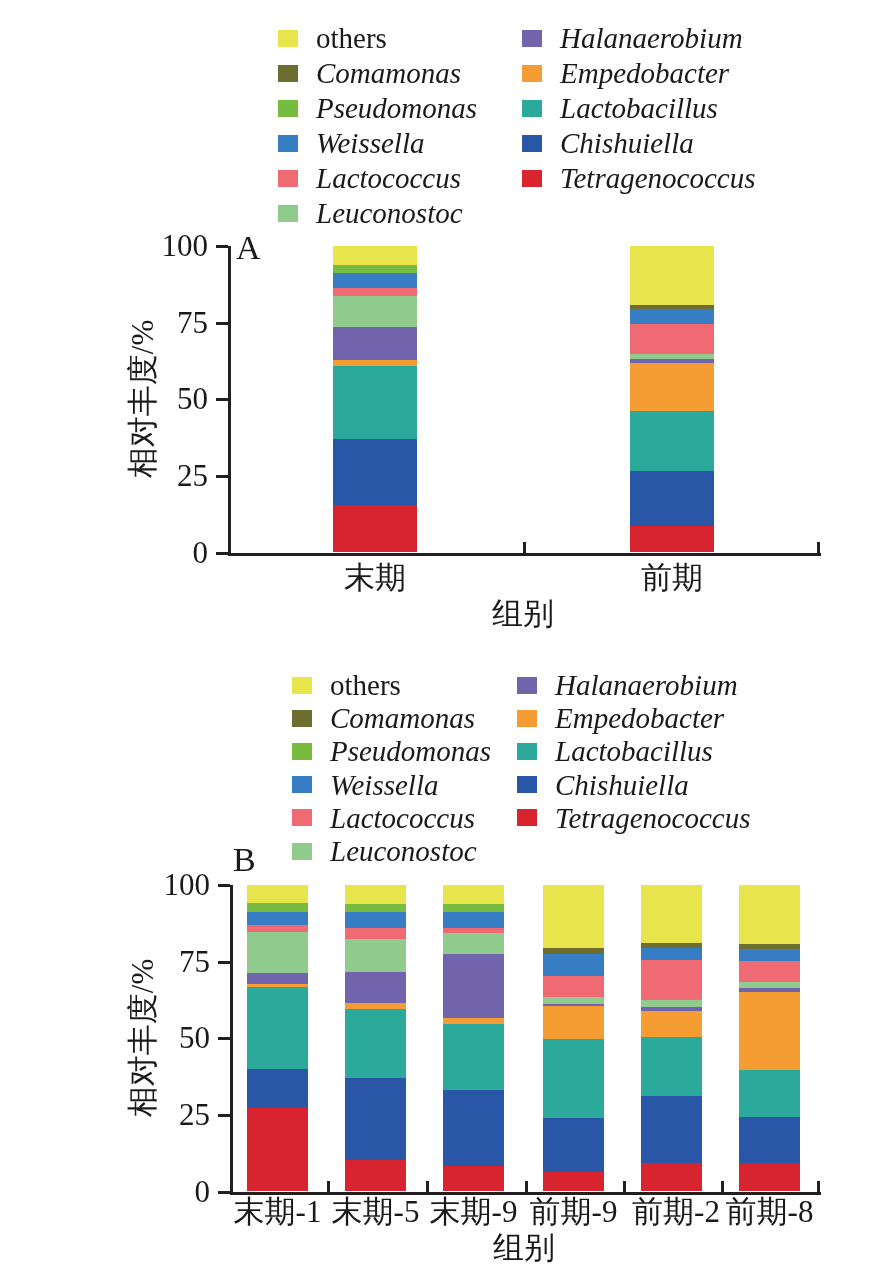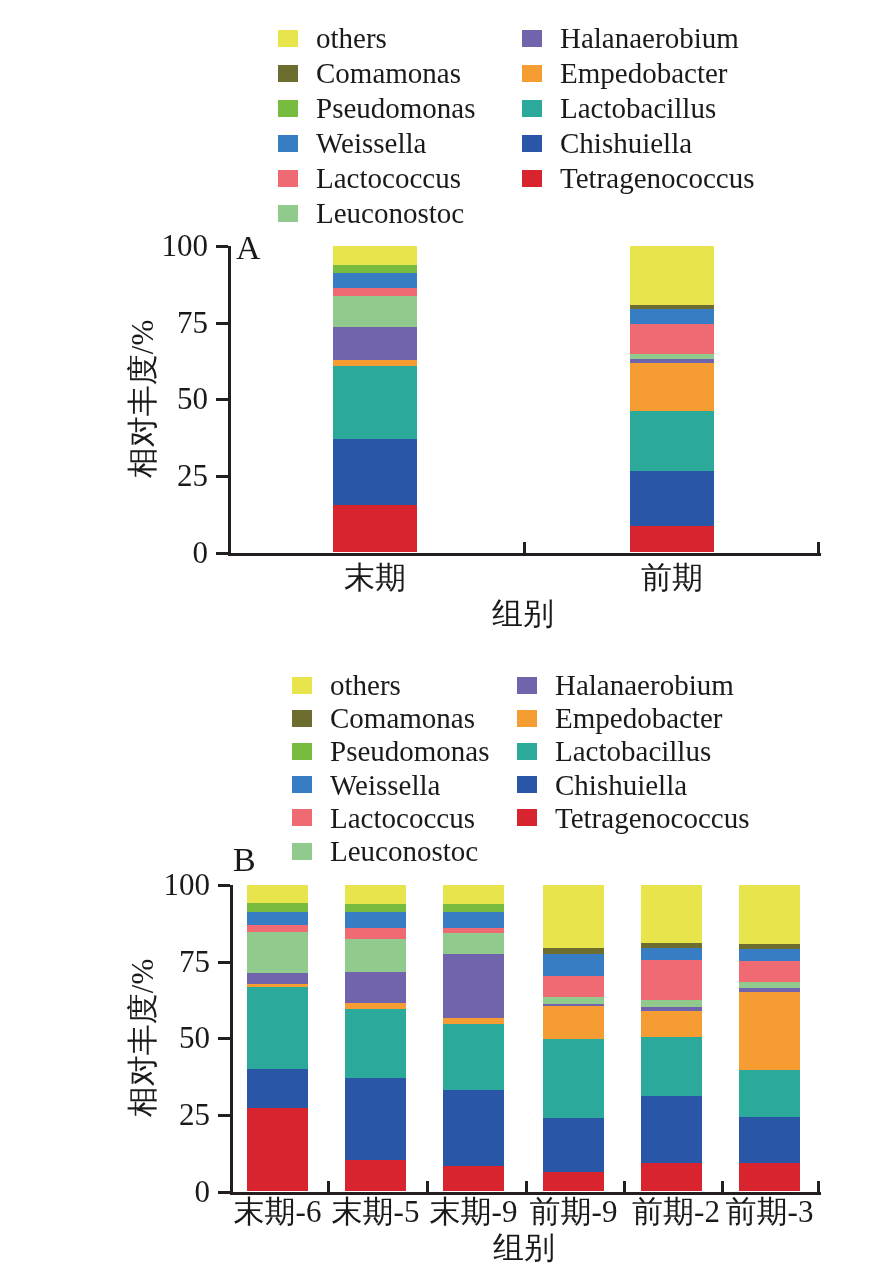--- a/index.html
+++ b/index.html
@@ -11,21 +11,21 @@
   .axis{position:absolute;background:#231f20;}
   .bar-seg{position:absolute;}
   .ytick-label{position:absolute;text-align:right;font-size:31px;line-height:32px;}
   .xcat-label{position:absolute;text-align:center;font-size:31px;line-height:32px;white-space:nowrap;}
   .axis-title{position:absolute;text-align:center;font-size:31px;line-height:32px;}
   .ylabel{position:absolute;text-align:center;font-size:31px;line-height:34px;transform:rotate(-90deg);white-space:nowrap;}
   .panel-label{position:absolute;font-size:34px;line-height:34px;}
   .legend-row{position:absolute;height:30px;display:flex;align-items:center;}
   .legend-swatch{width:20px;height:17px;flex:0 0 20px;}
   .legend-text{font-size:29px;line-height:30px;white-space:nowrap;}
-  .legend-text.it{}
+  .legend-text.it{font-style:italic;}
 </style>
 </head>
 <body>
 
 <div id="stage">
   <div class="abs" id="legend-0">
       <div class="legend-row" style="left: 278px; top: 23px;">
         <div class="legend-swatch" style="background: rgb(231, 228, 76); margin-right: 18px;"></div>
         <div class="legend-text">others</div>
       </div>
@@ -179,21 +179,21 @@
       <div class="bar-seg" style="left: 247px; top: 1108.13px; width: 61px; height: 83.368px; background: rgb(215, 36, 47);"></div>
       <div class="bar-seg" style="left: 247px; top: 1069.21px; width: 61px; height: 38.9255px; background: rgb(42, 86, 167);"></div>
       <div class="bar-seg" style="left: 247px; top: 987.371px; width: 61px; height: 81.8355px; background: rgb(43, 170, 155);"></div>
       <div class="bar-seg" style="left: 247px; top: 984.306px; width: 61px; height: 3.065px; background: rgb(245, 157, 51);"></div>
       <div class="bar-seg" style="left: 247px; top: 973.272px; width: 61px; height: 11.034px; background: rgb(113, 99, 172);"></div>
       <div class="bar-seg" style="left: 247px; top: 931.894px; width: 61px; height: 41.3775px; background: rgb(144, 202, 140);"></div>
       <div class="bar-seg" style="left: 247px; top: 925.152px; width: 61px; height: 6.743px; background: rgb(239, 106, 114);"></div>
       <div class="bar-seg" style="left: 247px; top: 912.279px; width: 61px; height: 12.873px; background: rgb(55, 125, 195);"></div>
       <div class="bar-seg" style="left: 247px; top: 903.39px; width: 61px; height: 8.8885px; background: rgb(119, 188, 62);"></div>
       <div class="bar-seg" style="left: 247px; top: 885px; width: 61px; height: 18.39px; background: rgb(231, 228, 76);"></div>
-      <div class="xcat-label" style="left: 197.5px; top: 1196px; width: 160px;">末期-6</div>
+      <div class="xcat-label" style="left: 197.5px; top: 1196px; width: 160px;">末期-1</div>
       <div class="bar-seg" style="left: 345px; top: 1159.62px; width: 61px; height: 31.876px; background: rgb(215, 36, 47);"></div>
       <div class="bar-seg" style="left: 345px; top: 1077.79px; width: 61px; height: 81.8355px; background: rgb(42, 86, 167);"></div>
       <div class="bar-seg" style="left: 345px; top: 1009.13px; width: 61px; height: 68.656px; background: rgb(43, 170, 155);"></div>
       <div class="bar-seg" style="left: 345px; top: 1003px; width: 61px; height: 6.13px; background: rgb(245, 157, 51);"></div>
       <div class="bar-seg" style="left: 345px; top: 972.352px; width: 61px; height: 30.65px; background: rgb(113, 99, 172);"></div>
       <div class="bar-seg" style="left: 345px; top: 938.944px; width: 61px; height: 33.4085px; background: rgb(144, 202, 140);"></div>
       <div class="bar-seg" style="left: 345px; top: 927.603px; width: 61px; height: 11.3405px; background: rgb(239, 106, 114);"></div>
       <div class="bar-seg" style="left: 345px; top: 912.278px; width: 61px; height: 15.325px; background: rgb(55, 125, 195);"></div>
       <div class="bar-seg" style="left: 345px; top: 904.309px; width: 61px; height: 7.969px; background: rgb(119, 188, 62);"></div>
       <div class="bar-seg" style="left: 345px; top: 885px; width: 61px; height: 19.3095px; background: rgb(231, 228, 76);"></div>
@@ -234,18 +234,18 @@
       <div class="bar-seg" style="left: 739px; top: 1162.69px; width: 61px; height: 28.811px; background: rgb(215, 36, 47);"></div>
       <div class="bar-seg" style="left: 739px; top: 1117.02px; width: 61px; height: 45.6685px; background: rgb(42, 86, 167);"></div>
       <div class="bar-seg" style="left: 739px; top: 1070.13px; width: 61px; height: 46.8945px; background: rgb(43, 170, 155);"></div>
       <div class="bar-seg" style="left: 739px; top: 991.662px; width: 61px; height: 78.464px; background: rgb(245, 157, 51);"></div>
       <div class="bar-seg" style="left: 739px; top: 987.678px; width: 61px; height: 3.9845px; background: rgb(113, 99, 172);"></div>
       <div class="bar-seg" style="left: 739px; top: 982.467px; width: 61px; height: 5.2105px; background: rgb(144, 202, 140);"></div>
       <div class="bar-seg" style="left: 739px; top: 961.012px; width: 61px; height: 21.455px; background: rgb(239, 106, 114);"></div>
       <div class="bar-seg" style="left: 739px; top: 949.058px; width: 61px; height: 11.9535px; background: rgb(55, 125, 195);"></div>
       <div class="bar-seg" style="left: 739px; top: 944.154px; width: 61px; height: 4.904px; background: rgb(108, 109, 46);"></div>
       <div class="bar-seg" style="left: 739px; top: 885px; width: 61px; height: 59.1545px; background: rgb(231, 228, 76);"></div>
-      <div class="xcat-label" style="left: 689.5px; top: 1196px; width: 160px;">前期-3</div>
+      <div class="xcat-label" style="left: 689.5px; top: 1196px; width: 160px;">前期-8</div>
       <div class="axis-title" style="left: 444px; top: 1232px; width: 160px;">组别</div>
       <div class="ylabel" style="left: -7px; top: 1021.25px; width: 300px;">相对丰度/%</div>
       <div class="panel-label" style="left: 233px; top: 843px;">B</div>
     </div>
 </div>
 
 </body></html>

